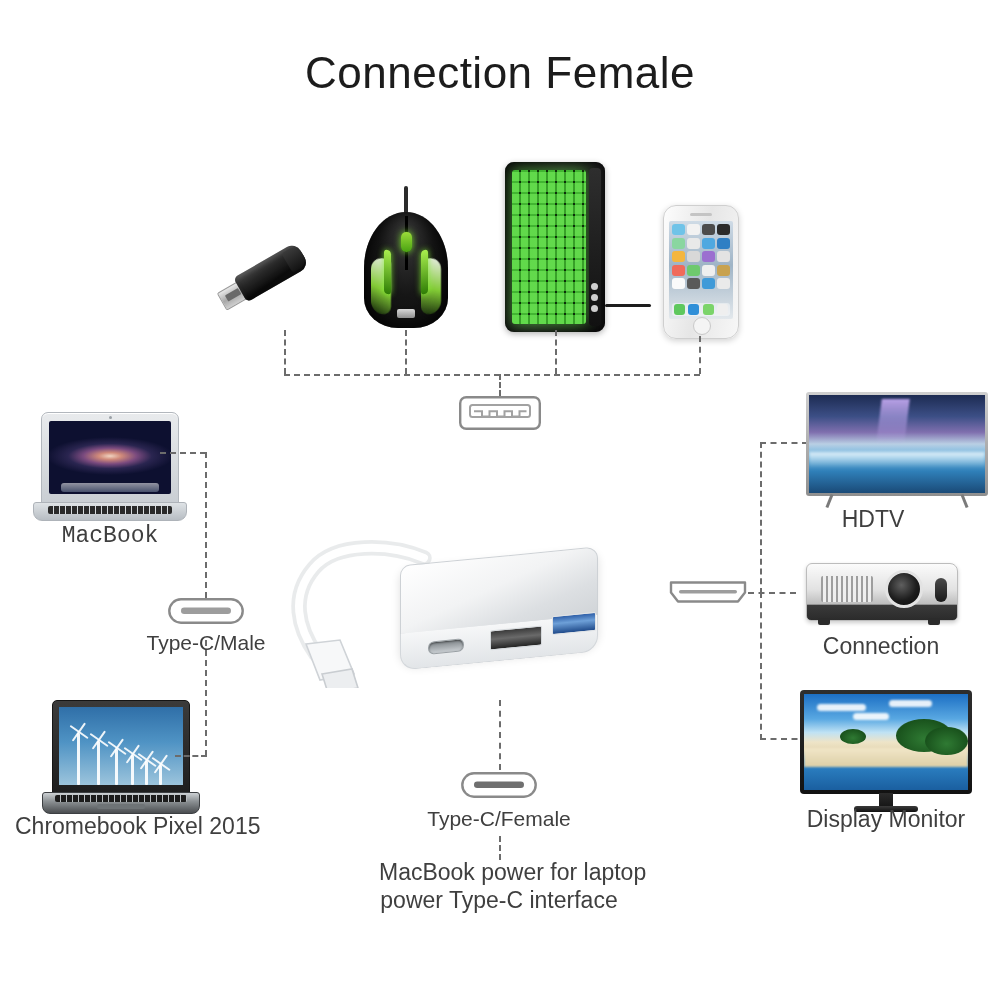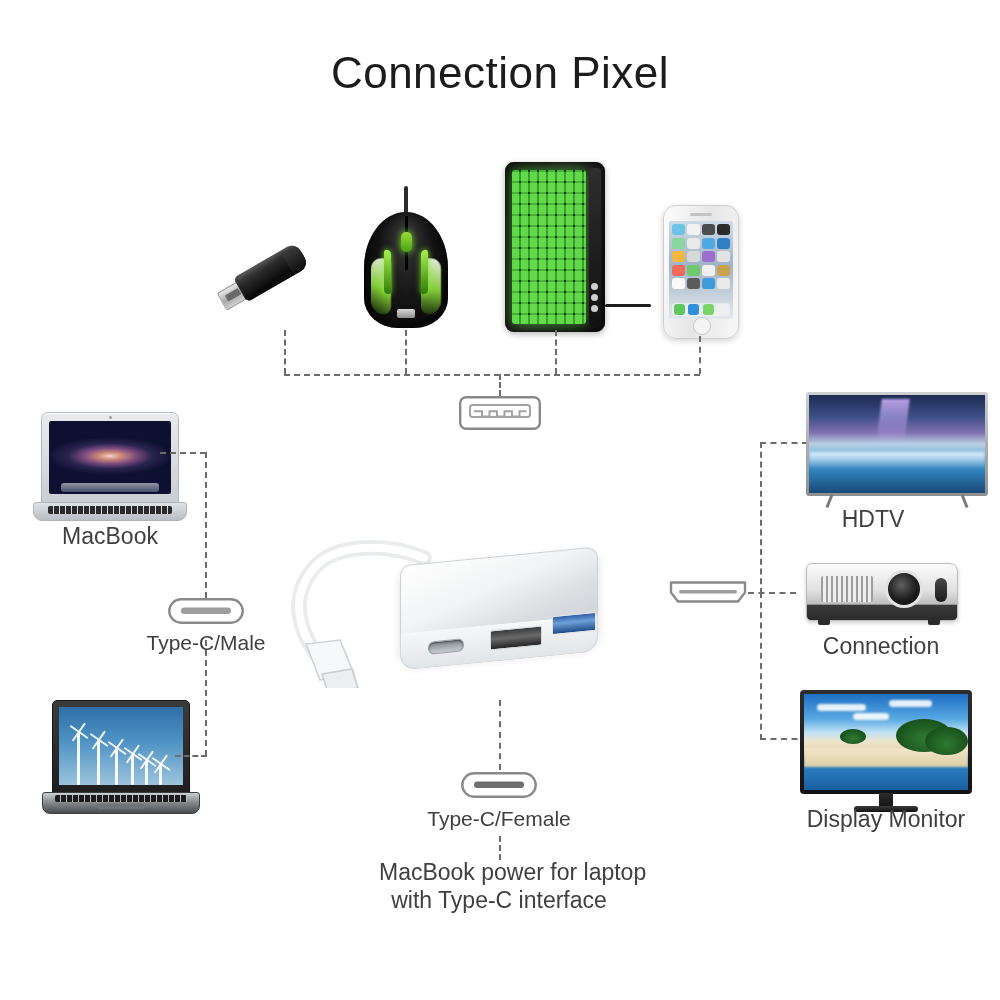--- a/index.html
+++ b/index.html
@@ -590,21 +590,21 @@
     border: 1.5px solid #e0e3e6;
     border-radius: 2px;
     transform: skewY(-5.5deg);
   }
 </style>
 </head>
 <body>
 
 <div id="stage">
 
-  <div id="title">Connection Pixel</div>
+  <div id="title">Connection Female</div>
 
   <div class="usbstick" style="left:215px; top:262px; width:100px; height:30px;">
     <div class="plug"></div>
     <div class="body"></div>
     <div class="cap"></div>
   </div>
 
   <div class="mouse" style="left:364px; top:212px; width:84px; height:116px;">
     <div class="cord"></div>
     <div class="shell">
@@ -685,38 +685,39 @@
 
   <div class="macbook" style="left:33px; top:412px; width:152px; height:108px;">
     <div class="lid">
       <div class="cam"></div>
       <div class="scr"></div>
     </div>
     <div class="base">
       <div class="kb"></div>
     </div>
   </div>
-  <div class="caption big" style="left:25px; top:522px; width:170px;">MacBook</div>
+  <div class="caption big" style="left:25px; top:522px; width:170px;font-family:Liberation Mono, monospace;">MacBook</div>
 
   <div class="chromebook" style="left:42px; top:700px; width:156px; height:112px;">
     <div class="lid">
       <div class="scr">
         <div class="turb" style="left:18px; height:52px;"></div>
         <div class="turb" style="left:38px; height:44px;"></div>
         <div class="turb" style="left:56px; height:36px;"></div>
         <div class="turb" style="left:72px; height:30px;"></div>
         <div class="turb" style="left:86px; height:24px;"></div>
         <div class="turb" style="left:100px; height:20px;"></div>
       </div>
     </div>
     <div class="base">
       <div class="kb"></div>
       <div class="pad"></div>
     </div>
   </div>
+  <div class="caption big" style="left:15px; top:812px; width:220px;">Chromebook Pixel 2015</div>
 
   <div class="dash-h" style="left:160px; top:452px; width:46px;"></div>
   <div class="dash-v" style="left:205px; top:452px; height:156px;"></div>
   <div class="dash-v" style="left:205px; top:640px; height:116px;"></div>
   <div class="dash-h" style="left:175px; top:755px; width:32px;"></div>
 
   <div class="port" style="left:168px; top:598px; width:76px; height:26px;">
     <svg width="76" height="26" viewBox="0 0 76 26">
       <rect x="1.3" y="1.3" width="73.4" height="23.4" rx="11.7" ry="11.7" fill="#ffffff" stroke="#8a8a8a" stroke-width="2.4"></rect>
       <rect x="13" y="9.6" width="50" height="6.4" rx="3.2" ry="3.2" fill="#9d9d9d"></rect>
@@ -742,21 +743,21 @@
   <div class="dash-v" style="left:499px; top:700px; height:70px;"></div>
   <div class="port" style="left:461px; top:772px; width:76px; height:26px;">
     <svg width="76" height="26" viewBox="0 0 76 26">
       <rect x="1.3" y="1.3" width="73.4" height="23.4" rx="11.7" ry="11.7" fill="#ffffff" stroke="#8a8a8a" stroke-width="2.4"></rect>
       <rect x="13" y="9.6" width="50" height="6.4" rx="3.2" ry="3.2" fill="#6f6f6f"></rect>
     </svg>
   </div>
   <div class="caption" style="left:419px; top:806px; width:160px;">Type-C/Female</div>
   <div class="dash-v" style="left:499px; top:836px; height:24px;"></div>
   <div class="caption big" style="left:379px; top:858px; width:240px;">MacBook power for laptop</div>
-  <div class="caption big" style="left:379px; top:886px; width:240px;">with Type-C interface</div>
+  <div class="caption big" style="left:379px; top:886px; width:240px;">power Type-C interface</div>
 
   <div class="port" style="left:668px; top:578px; width:80px; height:28px;">
     <svg width="80" height="28" viewBox="0 0 80 28">
       <path d="M3 4.5 h74 v10 l-7 9 h-60 l-7 -9 z" fill="#ffffff" stroke="#8a8a8a" stroke-width="2.4" stroke-linejoin="round"></path>
       <rect x="11" y="12" width="58" height="3.4" rx="1.7" fill="#9d9d9d"></rect>
     </svg>
   </div>
 
   <div class="dash-h" style="left:748px; top:592px; width:48px;"></div>
   <div class="dash-v" style="left:760px; top:442px; height:152px;"></div>

